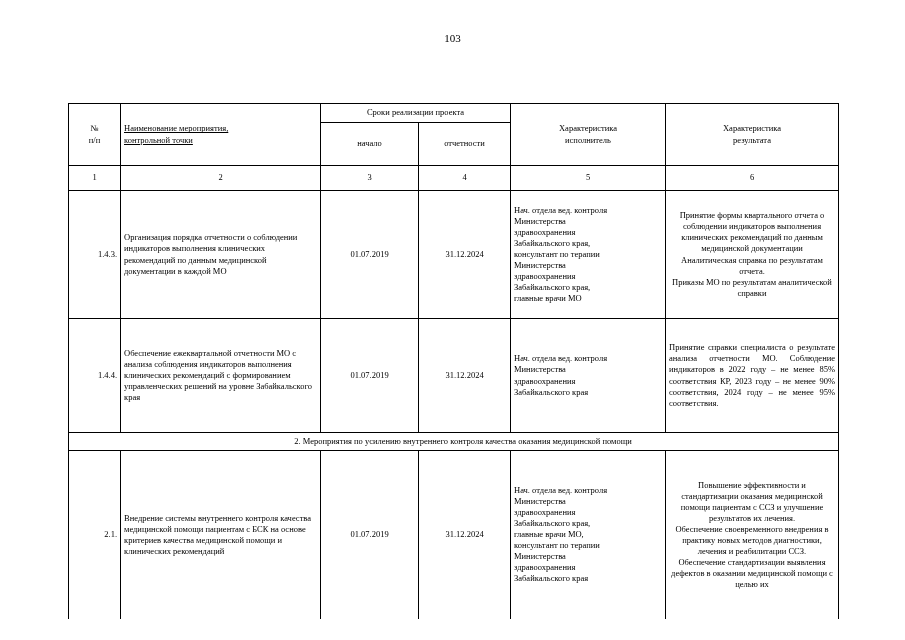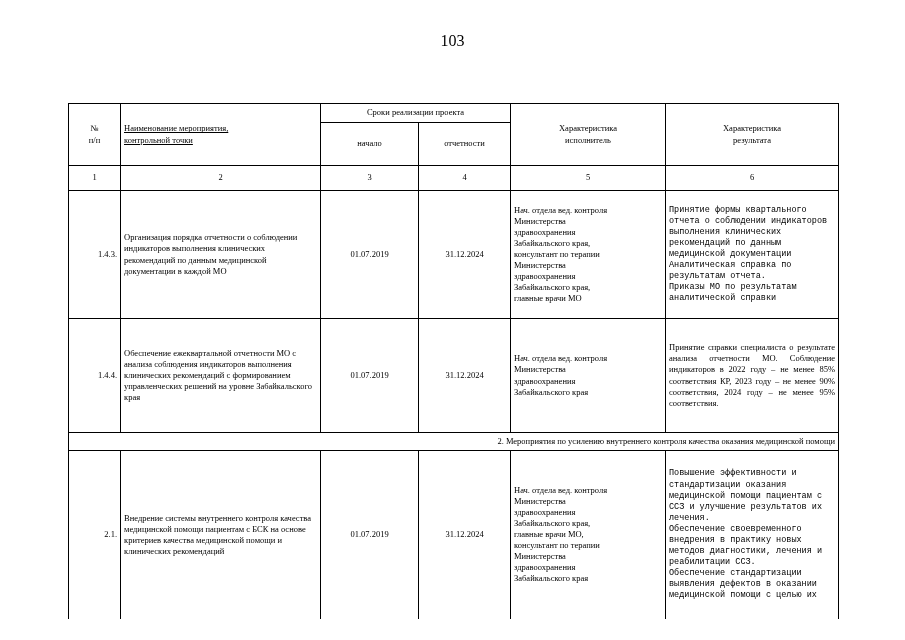--- a/index.html
+++ b/index.html
@@ -11,21 +11,21 @@
     color: #000000;
     font-family: "Liberation Serif", serif;
     overflow: hidden;
   }
   .page-number {
     position: absolute;
     top: 32px;
     left: 0;
     right: 0;
     text-align: center;
-    font-size: 16px;
+    font-size: 11px;
   }
   table.doc-table {
     position: absolute;
     top: 103px;
     left: 68px;
     width: 770px;
     border-collapse: collapse;
     table-layout: fixed;
     font-size: 8.5px;
     line-height: 1.3;
@@ -41,27 +41,27 @@
   
   tr.h1 th { height: 14px; white-space: pre-line; }
   tr.h2 th { height: 38px; text-align: center; margin-left: 18px; }
   th.h-name { text-align: left; padding-left: 16px; white-space: pre-line; text-decoration: underline; }
   tr.hnum td { height: 20px; text-align: center; }
   
   td.c-num  { text-align: right; margin-top: 33px; }
   td.c-name { text-align: left; padding-left: 16px; padding-right: 4px; }
   td.c-date { text-align: center; }
   td.c-resp { text-align: left; white-space: pre-line; }
-  td.c-res-center { white-space: pre-line; font-family: Liberation Mono, monospace; }
+  td.c-res-center { text-align: center; white-space: pre-line; }
   td.c-res-just   { text-align: justify; }
   td.vt { vertical-align: top; }
   tr.r1 { height: 128px; }
   tr.r2 { height: 114px; }
   tr.section-row { height: 18px; }
-  tr.section-row td { text-align: right; padding-left: 22px; }
+  tr.section-row td { text-align: center; padding-left: 22px; }
   tr.r3 { height: 168px; }
   tr.r3 th, tr.r3 td { border-bottom: none; }
 </style>
 </head>
 <body>
 
 <div class="page">
 
   <div class="page-number">103</div>
 

